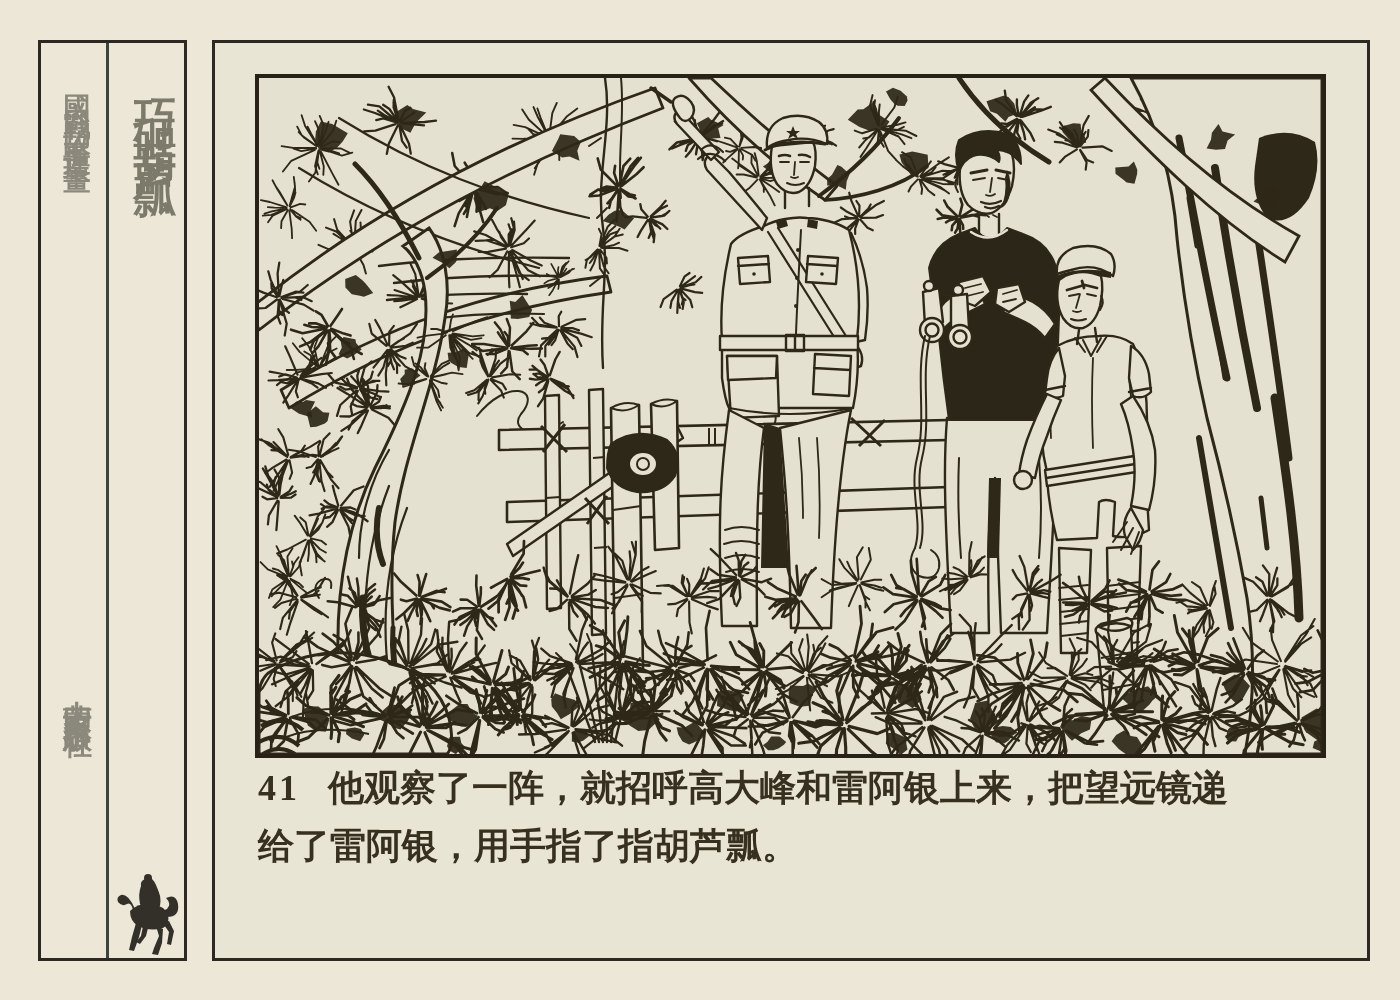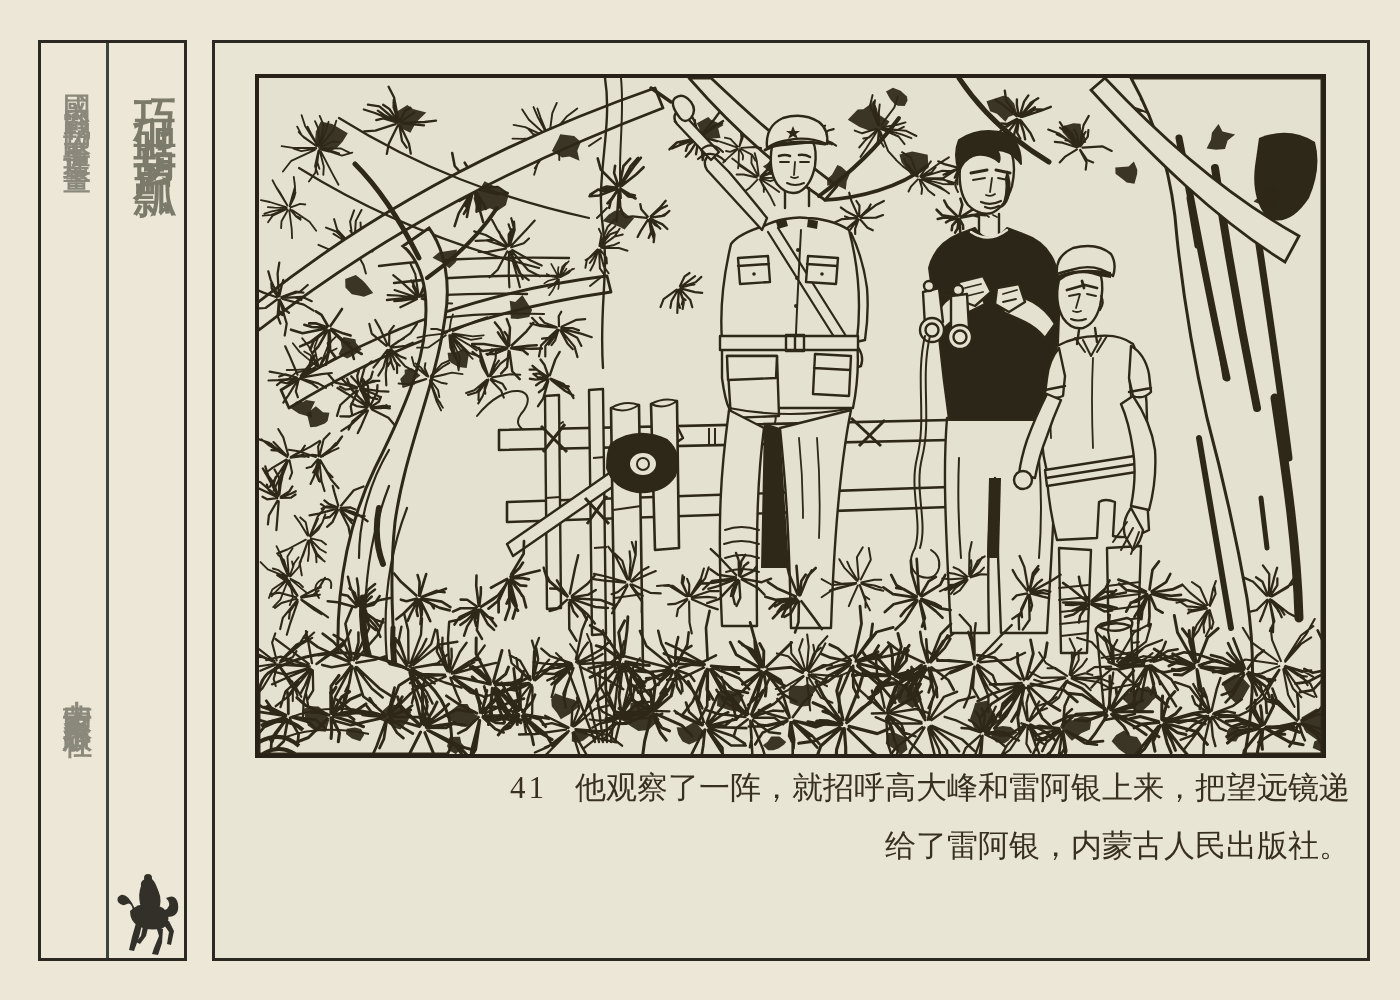--- a/index.html
+++ b/index.html
@@ -14,21 +14,21 @@
   .sidebar-box{left:38px;top:40px;width:143px;height:915px;}
   .divider{position:absolute;left:65px;top:0;bottom:0;width:3px;background:var(--divider);}
   .v-text{writing-mode:vertical-rl;text-orientation:upright;white-space:nowrap;}
   .series-text{position:absolute;left:18px;top:30px;font-size:27px;letter-spacing:9px;color:var(--series-text);font-weight:600;}
   .title-text{position:absolute;left:85px;top:22px;font-size:43px;letter-spacing:19px;color:var(--title-text);font-weight:700;}
   .publisher-text{position:absolute;left:17px;top:634px;font-size:29px;letter-spacing:4px;color:var(--series-text);font-weight:600;}
   .logo{position:absolute;left:74px;top:830px;width:66px;height:84px;}
   .main-panel{left:212px;top:40px;width:1152px;height:915px;background:var(--panel-bg);}
   .drawing{position:absolute;left:40px;top:31px;width:1063px;height:676px;border:4px solid #272117;background:var(--drawing-bg);box-sizing:content-box;}
   .drawing svg{display:block;width:1063px;height:676px;}
-  .caption{position:absolute;left:43px;top:716px;width:1092px;color:var(--caption-text);font-size:31px;line-height:58px;font-weight:400;text-align:right;}
+  .caption{position:absolute;left:43px;top:716px;width:1092px;color:var(--caption-text);font-size:36px;line-height:58px;font-weight:700;}
   .cap-num{margin-right:28px;letter-spacing:3px;font-family:"Liberation Serif",serif;}
 </style>
 </head>
 <body>
 
 <div class="page">
 
   <div class="box sidebar-box">
     <div class="divider"></div>
     <div class="v-text series-text">國内戰鬥故事連環畫</div>
@@ -420,16 +420,16 @@
             <path d="M883.6,668.0L875.9,677.6L868.1,677.0L860.0,671.3L852.6,663.2L857.1,657.0L865.0,652.5L871.9,658.1L878.0,658.9Z" fill="#2e2818" opacity="0.93"></path>
             <path d="M979.3,659.5L977.1,663.5L972.5,663.2L967.8,661.9L967.7,657.7L968.1,652.7L970.7,649.4L977.8,648.7L985.4,655.7Z" fill="#2e2818" opacity="0.93"></path>
             <path d="M1076.3,670.3L1071.1,675.8L1066.0,675.3L1061.4,673.3L1053.7,669.9L1055.3,663.6L1065.5,658.6L1072.1,657.4L1079.0,661.7Z" fill="#2e2818" opacity="0.93"></path>
           </g>
       </svg>
     </div>
     <div class="caption">
       <div>
         <span class="cap-num">41</span><span>他观察了一阵，就招呼高大峰和雷阿银上来，把望远镜递</span>
       </div>
-      <div>给了雷阿银，内蒙古人民出版社。</div>
+      <div>给了雷阿银，用手指了指胡芦瓢。</div>
     </div>
   </div>
 </div>
 
 </body></html>

